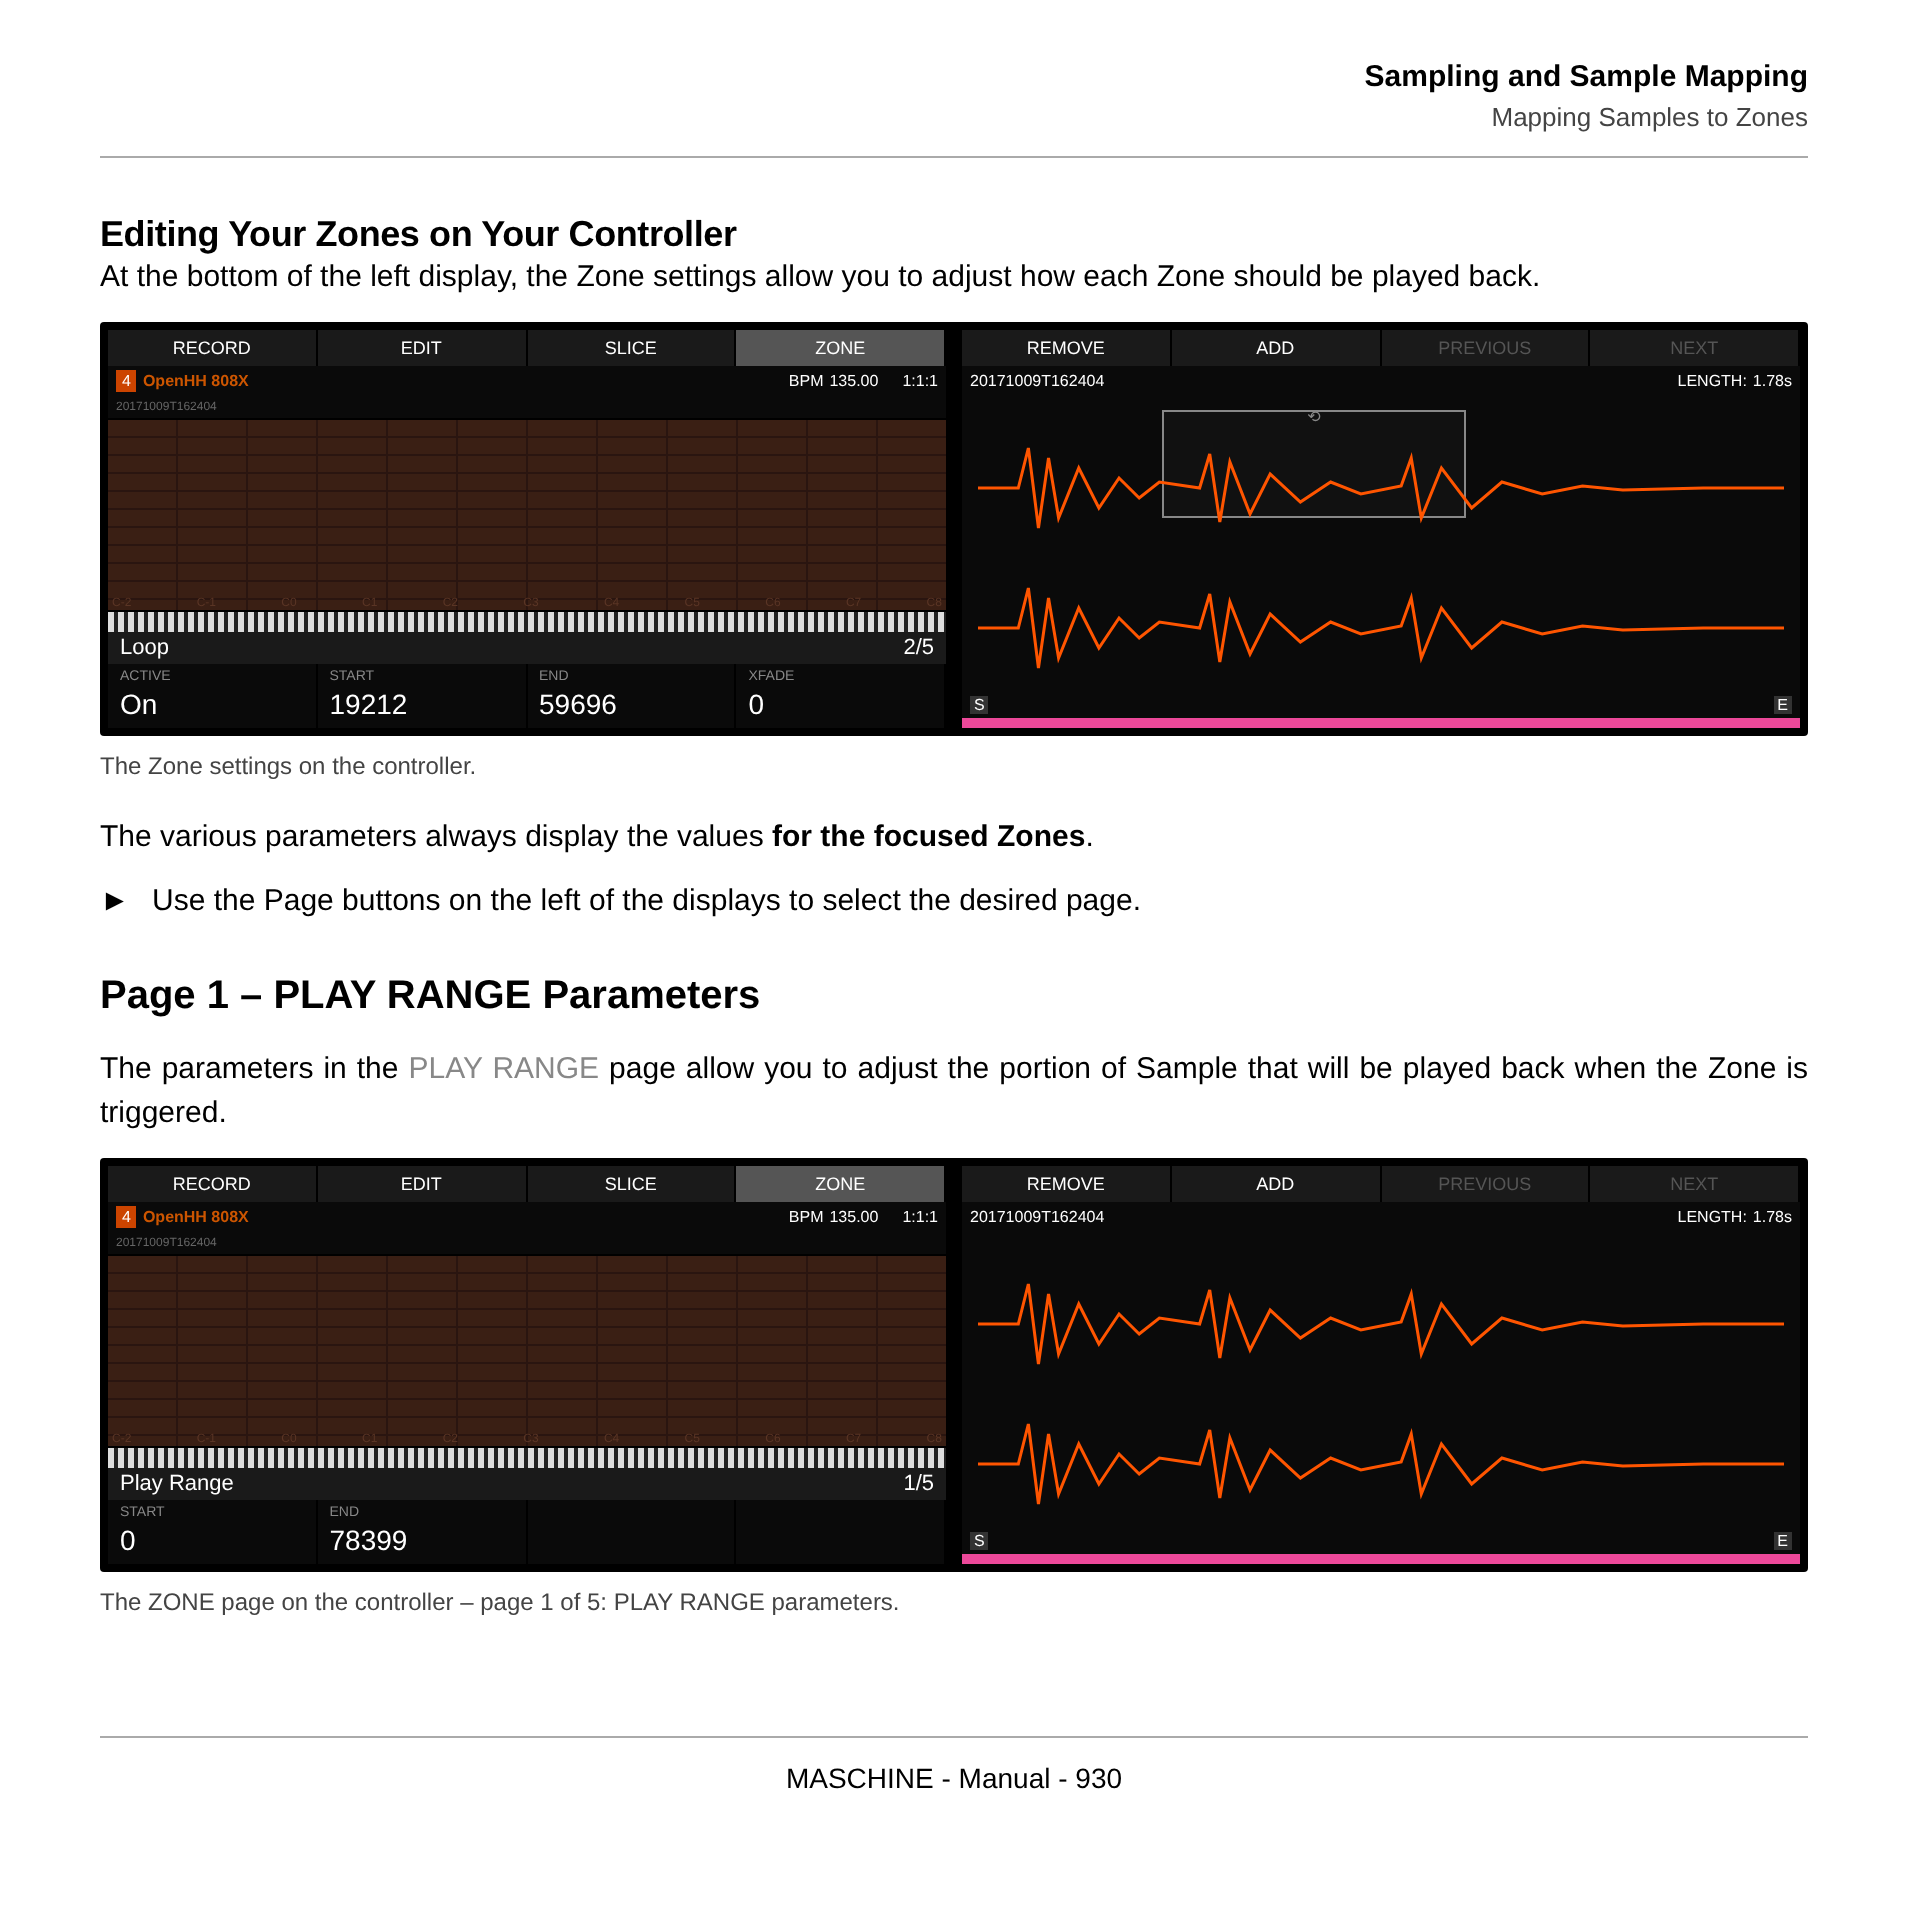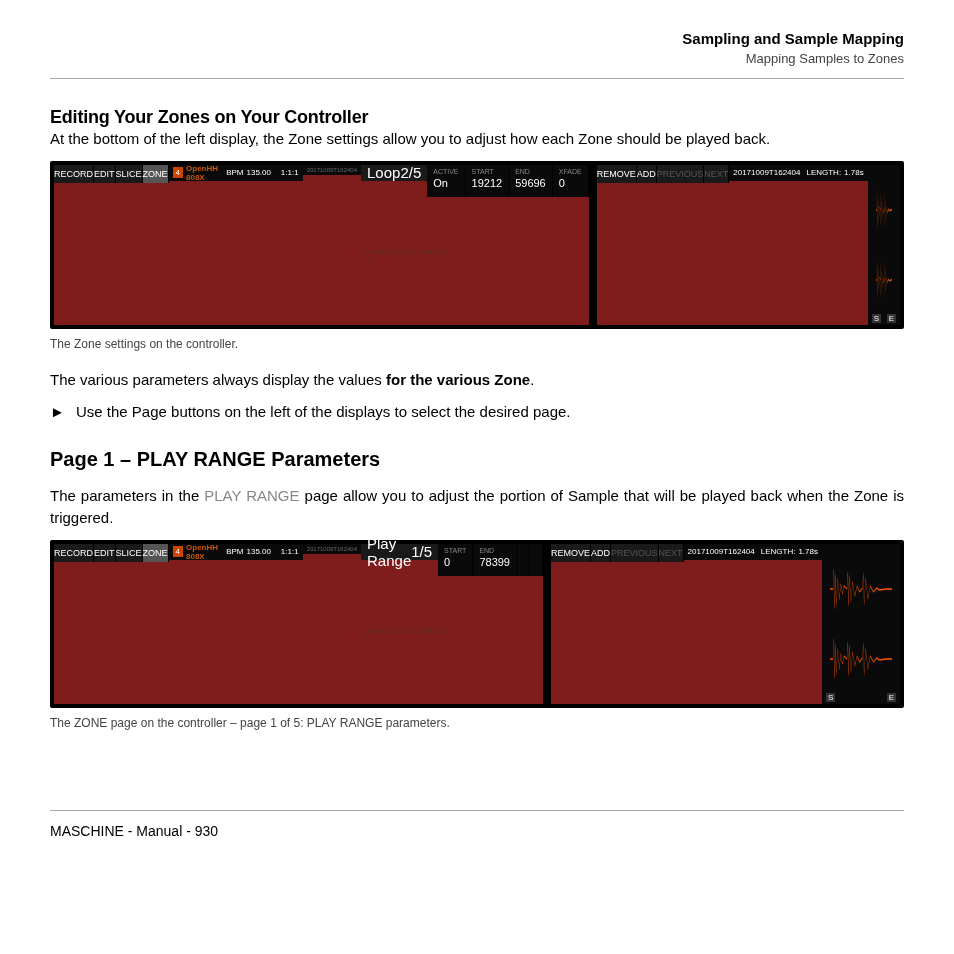--- a/index.html
+++ b/index.html
@@ -8,44 +8,44 @@
 .hdr-t{font-weight:bold;font-size:15px}
 .hdr-s{font-size:13px;color:#444;margin-top:4px}
 hr{border:none;border-top:1px solid #aaa;margin:12px 0 28px}
 h2{font-size:18px;font-weight:bold;margin:0 0 0;letter-spacing:-0.2px}
 h3{font-size:20px;font-weight:bold;margin:24px 0 14px}
 p{font-size:15px;line-height:1.5;margin:0 0 10px;text-align:justify}
 .gray{color:#888}
 .cap{font-size:12px;color:#444;margin:8px 0 18px}
 .arrow{display:inline-block;width:26px}
 .shot{display:flex;gap:8px;background:#000;padding:4px;border-radius:2px;margin:6px 0}
-.panel{flex:1;background:#7f1d1d;color:#fff;font-size:9px;font-family:Arial,sans-serif;display:flex;flex-direction:row}
+.panel{flex:1;background:#ec4899;color:#fff;font-size:9px;font-family:Arial,sans-serif;display:flex;flex-direction:column}
 .tabs{display:flex;height:18px}
 .tab{flex:1;text-align:center;line-height:18px;font-size:9px;background:#1a1a1a;border-right:1px solid #000}
 .tab.ac{background:#555}
 .tab.dis{color:#555}
 .infobar{display:flex;align-items:center;height:16px;background:#0a0a0a;padding:0 4px;gap:3px;font-size:8px}
 .badge{background:#cc4400;color:#fff;padding:1px 3px;font-size:8px}
 .ob{color:#cc5500;font-weight:bold}
 .zonearea{height:95px;background:#3a1f14;position:relative;border-top:1px solid #000;border-bottom:1px solid #000}
 .zonearea::before{content:"";position:absolute;inset:0;background:repeating-linear-gradient(to right,transparent 0,transparent 34px,#2a1510 34px,#2a1510 35px),repeating-linear-gradient(to bottom,transparent 0,transparent 8px,#2a1510 8px,#2a1510 9px)}
 .notes{position:absolute;bottom:0;left:0;right:0;display:flex;justify-content:space-between;padding:0 2px;font-size:6px;color:#5a3525}
 .keys{height:10px;background:repeating-linear-gradient(to right,#ddd 0,#ddd 3px,#222 3px,#222 5px)}
-.pgbar{display:flex;justify-content:flex-start;align-items:center;height:16px;background:#1a1a1a;padding:0 6px;font-size:15px}
+.pgbar{display:flex;justify-content:space-between;align-items:center;height:16px;background:#1a1a1a;padding:0 6px;font-size:11px}
 .params{display:flex;height:32px}
 .pcell{flex:1;border-right:1px solid #000;padding:3px 6px;background:#0a0a0a}
 .pcell .lb{font-size:7px;color:#888}
-.pcell .vl{font-size:11px;color:#fff;margin-top:2px}
+.pcell .vl{font-size:14px;color:#fff;margin-top:2px}
 .wavearea{height:160px;background:#0a0a0a;position:relative;display:flex;flex-direction:column;justify-content:space-around;padding:10px 8px;box-sizing:border-box}
 .wave{height:50px;position:relative}
 .wave svg{width:100%;height:100%}
 .selbox{position:absolute;top:6px;left:100px;width:150px;height:52px;border:1px solid #888;background:rgba(255,255,255,0.03)}
 .link{position:absolute;top:-2px;left:50%;transform:translateX(-50%);font-size:8px;color:#888}
 .se{position:absolute;bottom:2px;font-size:8px;color:#fff;background:#333;padding:0 2px}
-.footer{border-top:1px solid #aaa;margin-top:80px;padding-top:12px;text-align:left;font-size:14px}
+.footer{border-top:1px solid #aaa;margin-top:60px;padding-top:12px;text-align:center;font-size:14px}
 </style>
 </head>
 <body>
 
 <div class="page">
   <div class="hdr">
     <div class="hdr-t">Sampling and Sample Mapping</div>
     <div class="hdr-s">Mapping Samples to Zones</div>
   </div>
   <hr>
@@ -135,21 +135,21 @@
         <div class="wave"><svg viewBox="0 0 400 50" preserveAspectRatio="none">
               <path d="M0,25 L20,25 L25,5 L30,45 L35,10 L40,40 L50,15 L60,35 L70,20 L80,30 L90,22 L110,25 L115,8 L120,42 L125,12 L135,38 L145,18 L160,32 L175,22 L190,28 L210,24 L215,10 L220,40 L230,15 L245,35 L260,22 L280,28 L300,24 L320,26 L360,25 L400,25" stroke="#ff5500" stroke-width="1.5" fill="none"></path>
             </svg></div>
         <span class="se" style="left:4px">S</span>
         <span class="se" style="right:4px">E</span>
       </div>
     </div>
   </div>
   <div class="cap">The Zone settings on the controller.</div>
 
-  <p><span>The various parameters always display the values </span><b>for the various Zone</b><span>.</span></p>
+  <p><span>The various parameters always display the values </span><b>for the focused Zones</b><span>.</span></p>
   <p><span class="arrow">►</span><span>Use the Page buttons on the left of the displays to select the desired page.</span></p>
 
   <h3>Page 1 – PLAY RANGE Parameters</h3>
   <p><span>The parameters in the </span><span class="gray">PLAY RANGE</span><span> page allow you to adjust the portion of Sample that will be played back when the Zone is triggered.</span></p>
 
   <div class="shot">
     <div class="panel">
       <div class="tabs">
         <div class="tab">RECORD</div>
         <div class="tab">EDIT</div>

